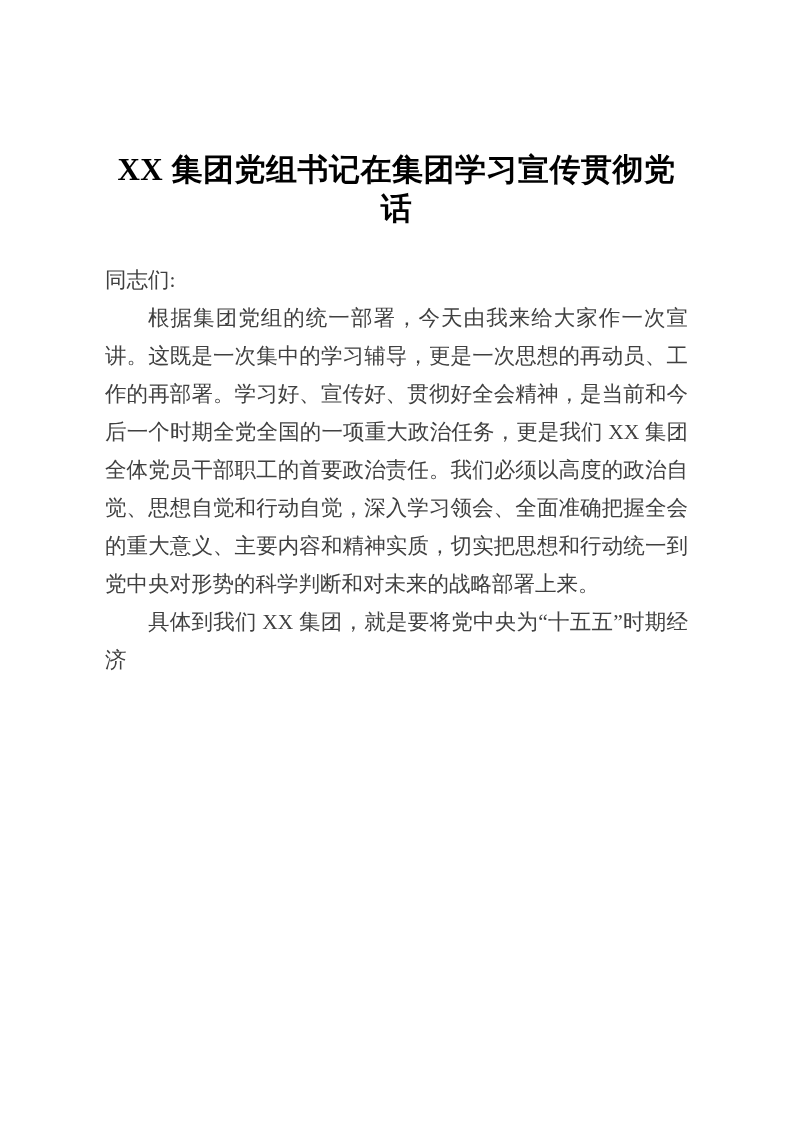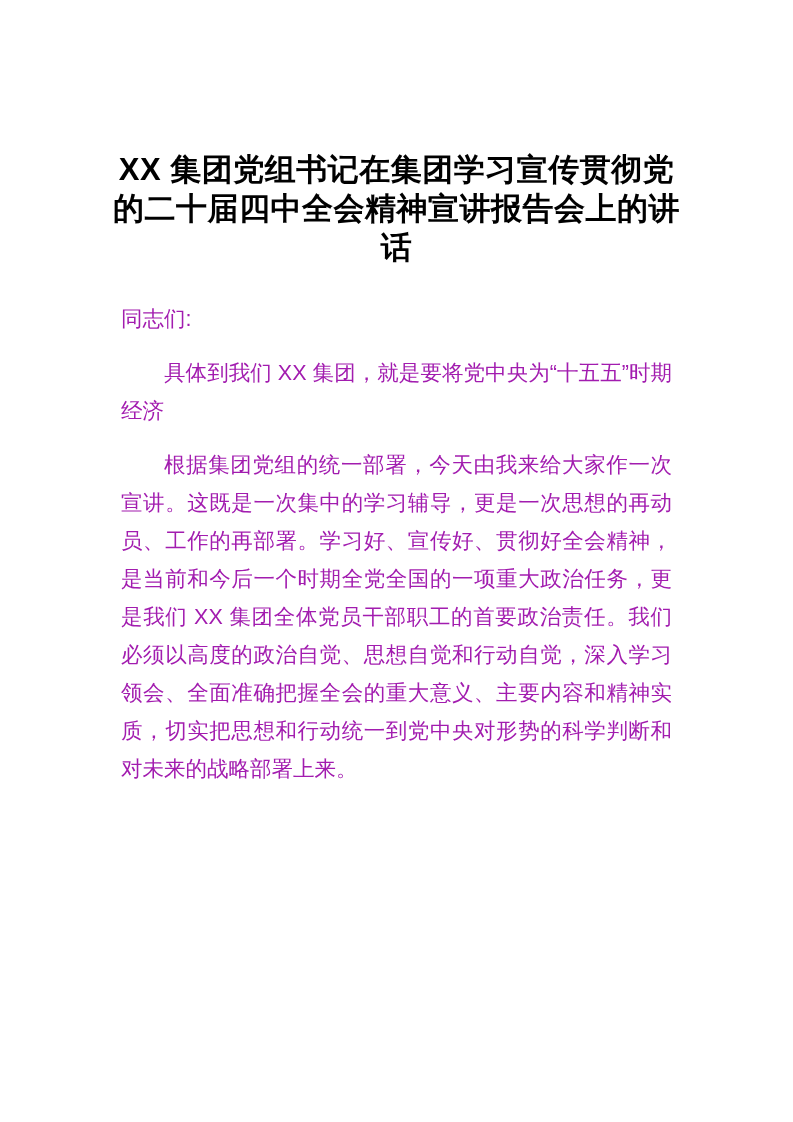--- a/index.html
+++ b/index.html
@@ -6,45 +6,45 @@
     margin: 0;
     padding: 0;
     background: #ffffff;
   }
   .page {
     position: relative;
     width: 793px;
     height: 926px;
     background: #ffffff;
     overflow: hidden;
-    font-family: Liberation Sans, sans-serif;
+    font-family: Liberation Serif, serif;
   }
   .content {
     position: absolute;
     left: 105px;
     top: 150px;
     width: 583px;
   }
   .doc-title {
     font-size: 31px;
     font-weight: bold;
     line-height: 39px;
     text-align: center;
     color: #000000;
     letter-spacing: 0.5px;
     margin: 0 0 33px 0;
   }
   .doc-title .title-line {
     display: block;
   }
   .doc-body p {
-    margin: 16px;
+    margin: 0;
     font-size: 21.5px;
     line-height: 38px;
-    color: #a21caf;
+    color: #404040;
     text-align: justify;
     text-indent: 2em;
     font-weight: normal;
   }
   .doc-body p.no-indent {
     text-indent: 0;
   }
   .page-footer {
     position: absolute;
     top: 1033px;
@@ -67,28 +67,27 @@
 </style>
 </head>
 <body>
 
 <div class="page">
 
   <div class="content">
 
     <h1 class="doc-title">
       <span class="title-line">XX 集团党组书记在集团学习宣传贯彻党</span>
-      <span class="title-line">的二十届四中全会精神宣讲报告会上的讲</span>
       <span class="title-line">话</span>
     </h1>
 
     <div class="doc-body">
       <p class="no-indent">同志们:</p>
+      <p>根据集团党组的统一部署，今天由我来给大家作一次宣讲。这既是一次集中的学习辅导，更是一次思想的再动员、工作的再部署。学习好、宣传好、贯彻好全会精神，是当前和今后一个时期全党全国的一项重大政治任务，更是我们 XX 集团全体党员干部职工的首要政治责任。我们必须以高度的政治自觉、思想自觉和行动自觉，深入学习领会、全面准确把握全会的重大意义、主要内容和精神实质，切实把思想和行动统一到党中央对形势的科学判断和对未来的战略部署上来。</p>
       <p>具体到我们 XX 集团，就是要将党中央为“十五五”时期经济</p>
-      <p>根据集团党组的统一部署，今天由我来给大家作一次宣讲。这既是一次集中的学习辅导，更是一次思想的再动员、工作的再部署。学习好、宣传好、贯彻好全会精神，是当前和今后一个时期全党全国的一项重大政治任务，更是我们 XX 集团全体党员干部职工的首要政治责任。我们必须以高度的政治自觉、思想自觉和行动自觉，深入学习领会、全面准确把握全会的重大意义、主要内容和精神实质，切实把思想和行动统一到党中央对形势的科学判断和对未来的战略部署上来。</p>
     </div>
 
   </div>
 
   <div class="page-footer">
     <span class="dash">—</span><span class="page-num">1</span><span class="dash">—</span>
   </div>
 
 </div>
 

